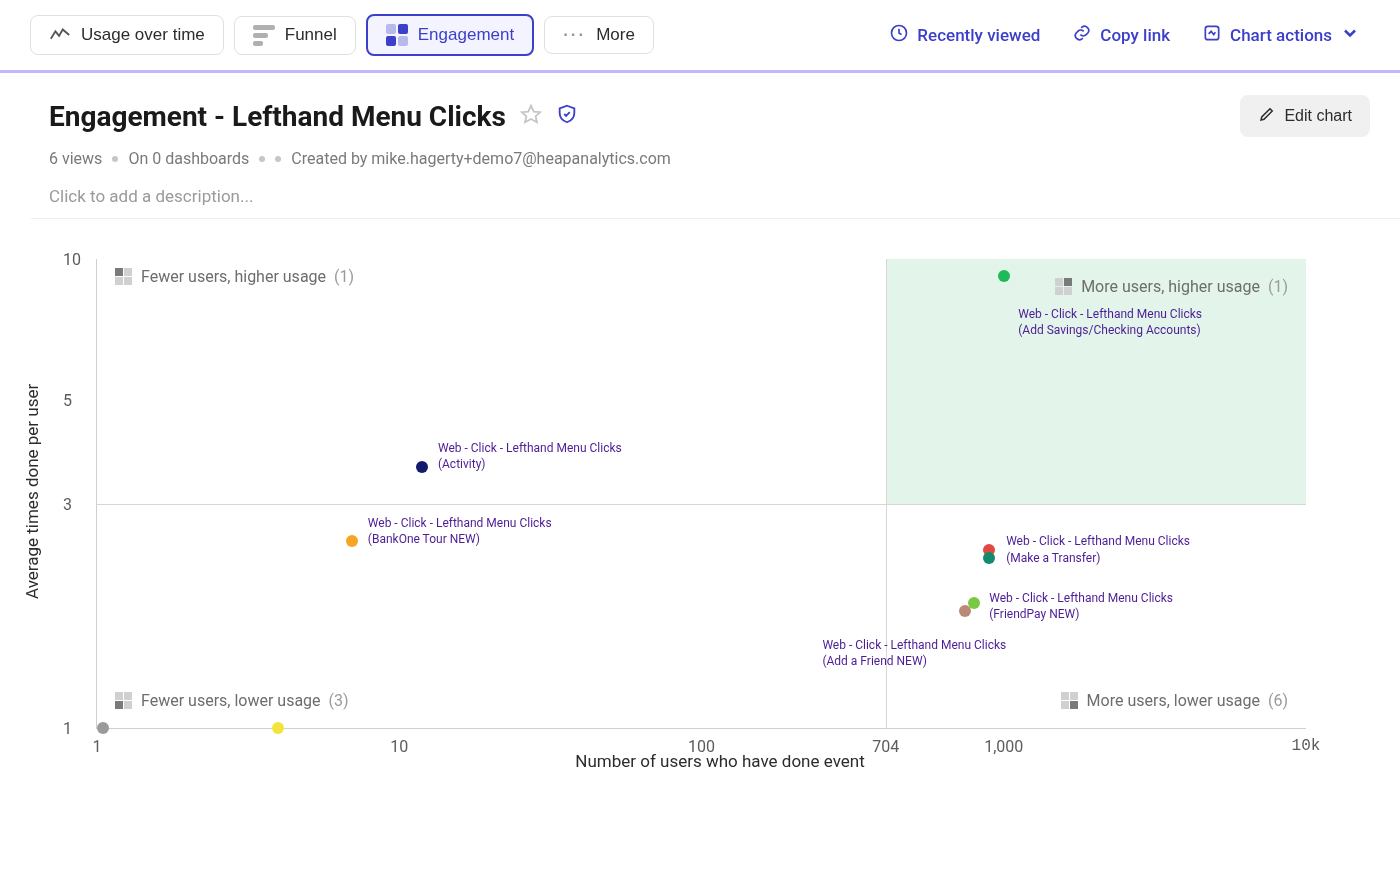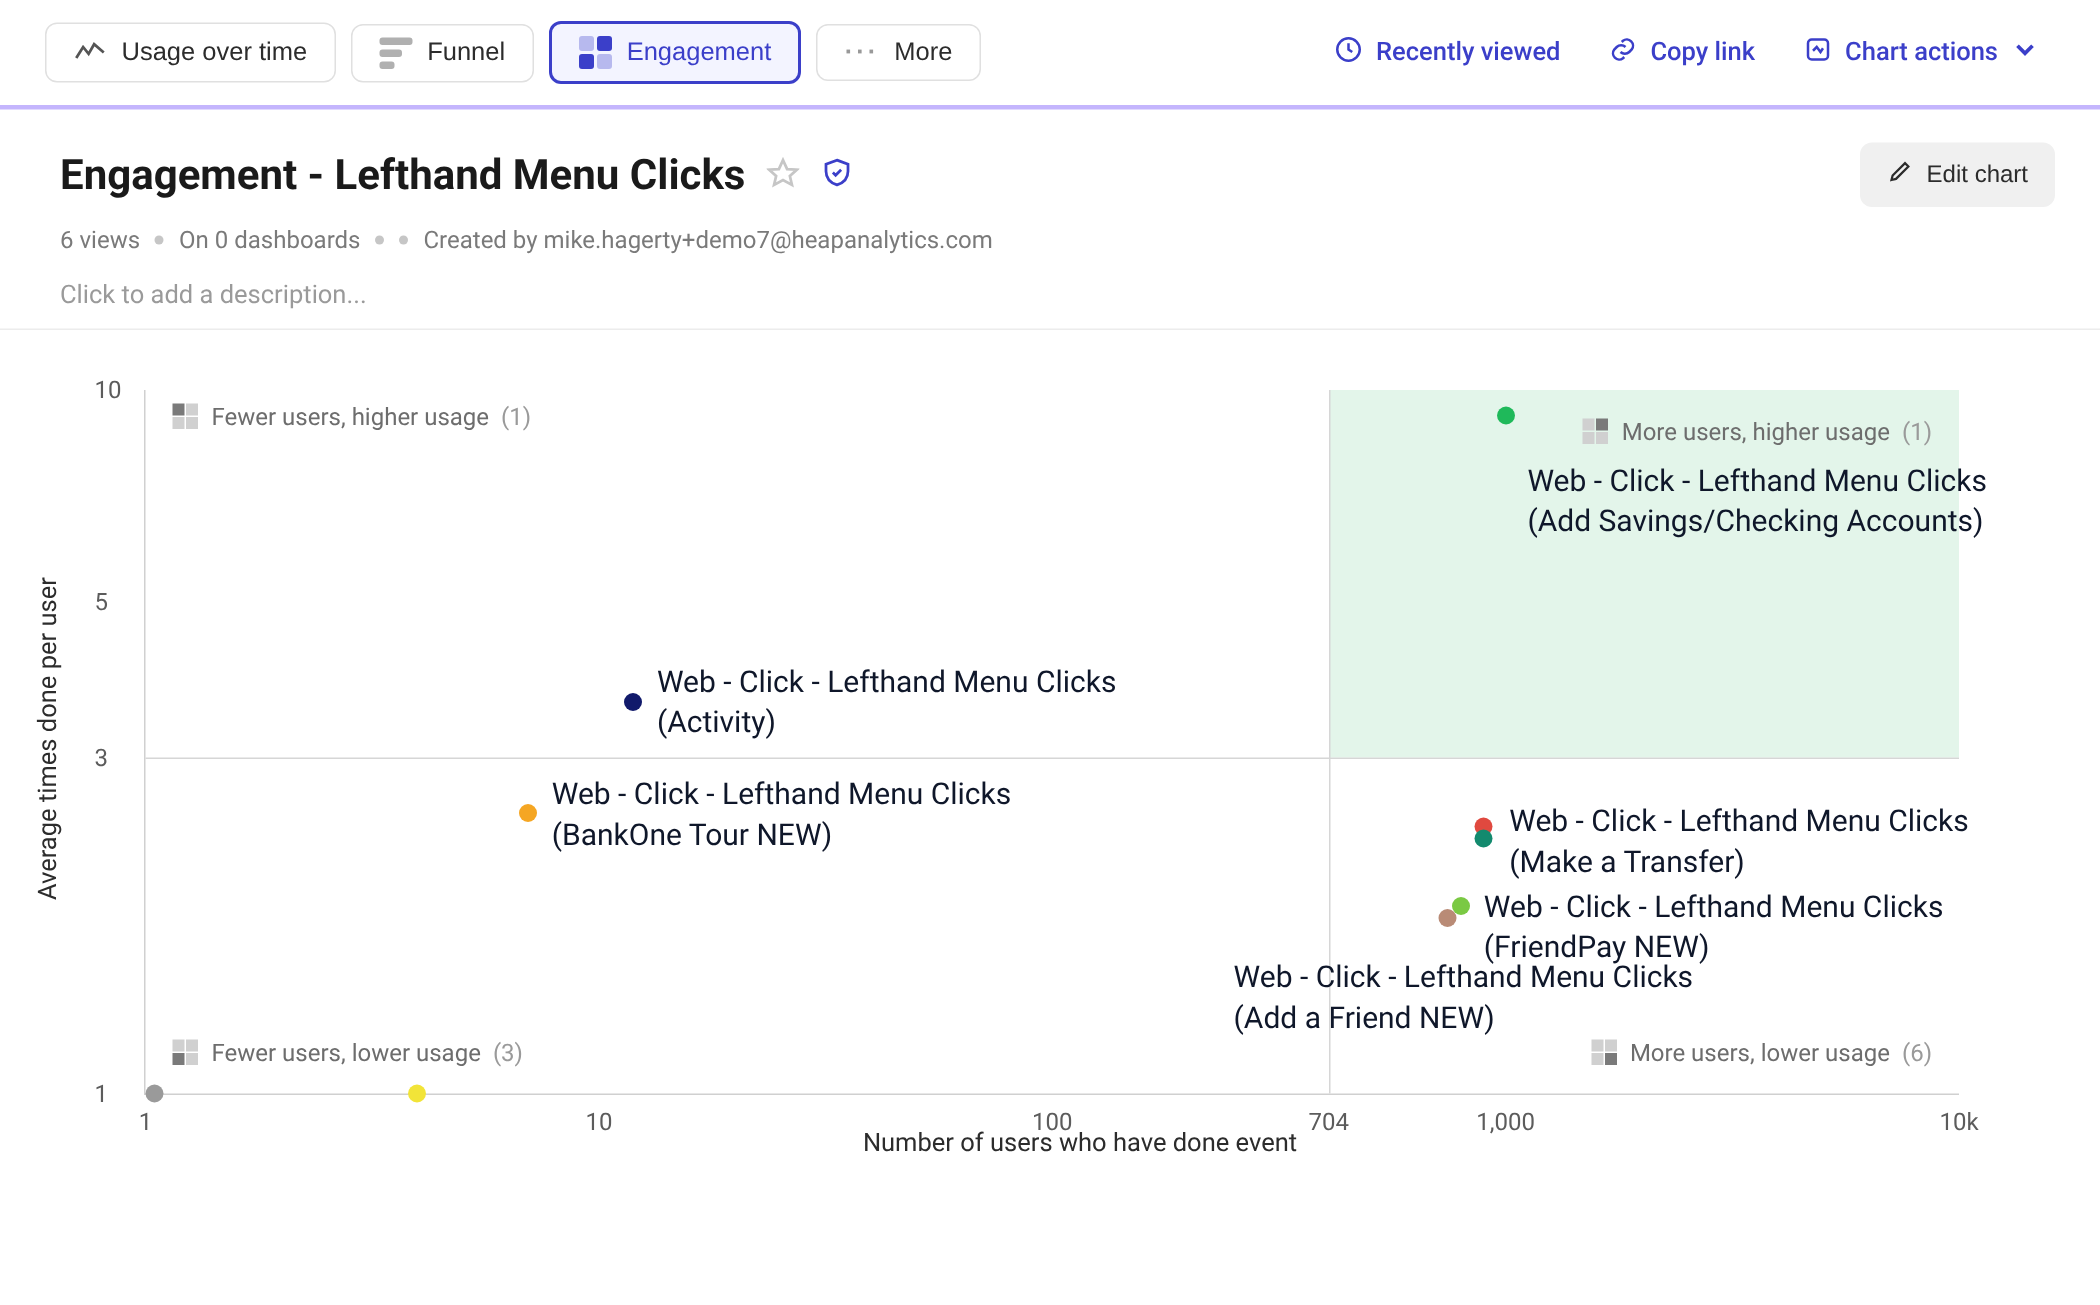--- a/index.html
+++ b/index.html
@@ -10,21 +10,21 @@
   .tabgroup { display: flex; gap: 10px; align-items: center; }
   .tabbtn { display: flex; align-items: center; gap: 10px; padding: 8px 18px; border: 1px solid #e0e0e0; border-radius: 8px; background: #fff; font-size: 17px; font-weight: 500; color: #2c2c2c; cursor: pointer; }
   .tabbtn.active { border: 2px solid #3b3fc9; color: #3b3fc9; background: #f3f4ff; }
   .tabbtn svg, .tabbtn .ico { width: 22px; height: 22px; display:block; }
   .toolbar-spacer { flex: 1; }
   .actionlink { display: flex; align-items: center; gap: 8px; font-size: 17px; font-weight: 500; color: #3b3fc9; cursor: pointer; padding: 6px 10px; }
   .actionlink svg { width: 20px; height: 20px; }
   .chev { width: 12px; height: 12px; }
 
   
-  .header { padding: 22px 30px 12px 40px; border-bottom: 1px solid #ececec; }
+  .header { padding: 22px 30px 12px 18px; border-bottom: 1px solid #ececec; margin-left: 31px; }
   .title-row { display: flex; align-items: center; gap: 14px; }
   .page-title { font-size: 28px; font-weight: 700; color: #1a1a1a; }
   .star-icon svg, .shield-icon svg { width: 22px; height: 22px; }
   .title-spacer { flex: 1; }
   .edit-btn { display: flex; align-items: center; gap: 8px; background: #f0f0f0; border: none; border-radius: 8px; padding: 10px 18px; font-size: 16px; font-weight: 500; color: #2c2c2c; cursor: pointer; }
   .edit-btn svg { width: 18px; height: 18px; }
 
   .meta-row { display: flex; align-items: center; gap: 10px; margin-top: 12px; color: #7a7a7a; font-size: 16px; flex-wrap: wrap; }
   .meta-dot { width: 6px; height: 6px; border-radius: 50%; background: #c6c6c6; }
   .desc-placeholder { margin-top: 18px; color: #9a9a9a; font-size: 17px; cursor: text; }
@@ -42,21 +42,21 @@
   .quad-label { position: absolute; display: flex; align-items: center; gap: 8px; font-size: 16px; color: #6d6d6d; }
   .quad-label .count { color: #9a9a9a; }
   .quad-label .qicon { width: 18px; height: 18px; display: flex; flex-wrap: wrap; gap: 1px; }
   .quad-label .qicon span { width: 8px; height: 8px; background: #d0d0d0; }
   .quad-label .qicon span.dark { background: #7a7a7a; }
 
   .y-tick { position: absolute; left: -34px; font-size: 16px; color: #5c5c5c; transform: translateY(-50%); }
   .x-tick { position: absolute; top: 478px; font-size: 16px; color: #5c5c5c; transform: translateX(-50%); white-space: nowrap; }
 
   .pt { position: absolute; width: 12px; height: 12px; border-radius: 50%; transform: translate(-50%, -50%); }
-  .pt-label { position: absolute; font-size: 20px; color: #0f172a; line-height: 1.35; white-space: nowrap; }
+  .pt-label { position: absolute; font-size: 12px; color: #4c1d95; line-height: 1.35; white-space: nowrap; }
 
   
   .engagement-ico { width: 22px; height: 22px; display: grid; grid-template-columns: 1fr 1fr; grid-template-rows: 1fr 1fr; gap: 2px; }
   .engagement-ico span { background: #b7b9ee; border-radius: 2px; }
   .engagement-ico span.dk { background: #3b3fc9; }
 
   .funnel-ico, .journeys-ico { display: flex; flex-direction: column; gap: 3px; width: 22px; }
   .funnel-ico span, .journeys-ico span { height: 5px; background: #b0b0b0; border-radius: 2px; }
 
   .more-dots { color: #999; letter-spacing: 2px; font-weight: 700; }
@@ -222,21 +222,21 @@
     <span class="y-tick" style="top:0%;">10</span>
     <span class="y-tick" style="top:30.1%;">5</span>
     <span class="y-tick" style="top:52.25%;">3</span>
     <span class="y-tick" style="top:100%;">1</span>
 
     <span class="x-tick" style="left:0%;">1</span>
     <span class="x-tick" style="left:25%;">10</span>
     <span class="x-tick" style="left:50%;">100</span>
     <span class="x-tick" style="left:65.25%;">704</span>
     <span class="x-tick" style="left:75%;">1,000</span>
-    <span class="x-tick" style="left:100%;">10k</span>
+    <span class="x-tick" style="left:100%;font-family:Liberation Mono, monospace;">10k</span>
 
     <div class="pt" style="left:75%;   top:3.6%;  background:#1fb95a;"></div>
     <div class="pt" style="left:26.9%; top:44.4%; background:#111a6b;"></div>
     <div class="pt" style="left:21.1%; top:60.2%; background:#f5a623;"></div>
     <div class="pt" style="left:73.8%; top:62.0%; background:#e0493f;"></div>
     <div class="pt" style="left:73.8%; top:63.8%; background:#138a6e;"></div>
     <div class="pt" style="left:72.5%; top:73.3%; background:#7ac943;"></div>
     <div class="pt" style="left:71.8%; top:75.0%; background:#b98b76;"></div>
     <div class="pt" style="left:0.5%;  top:100%; background:#9a9a9a;"></div>
     <div class="pt" style="left:15.0%; top:100%; background:#f2e438;"></div>

